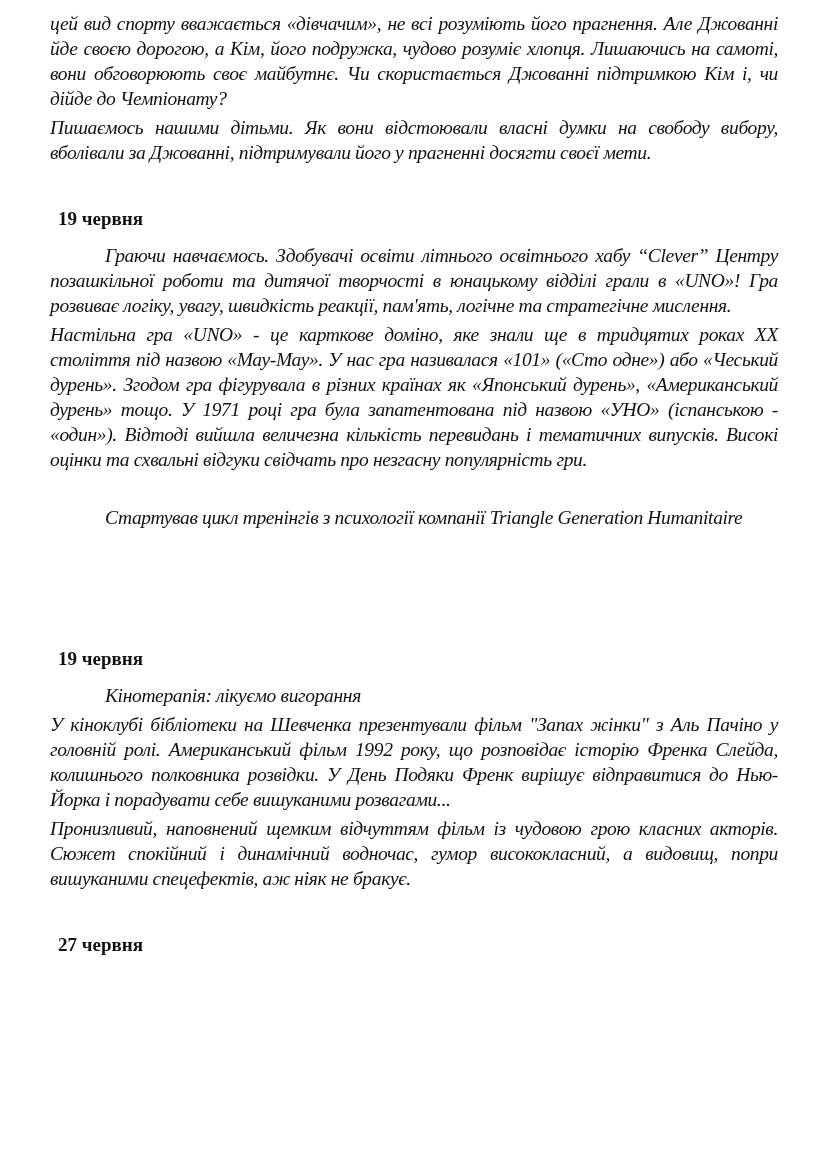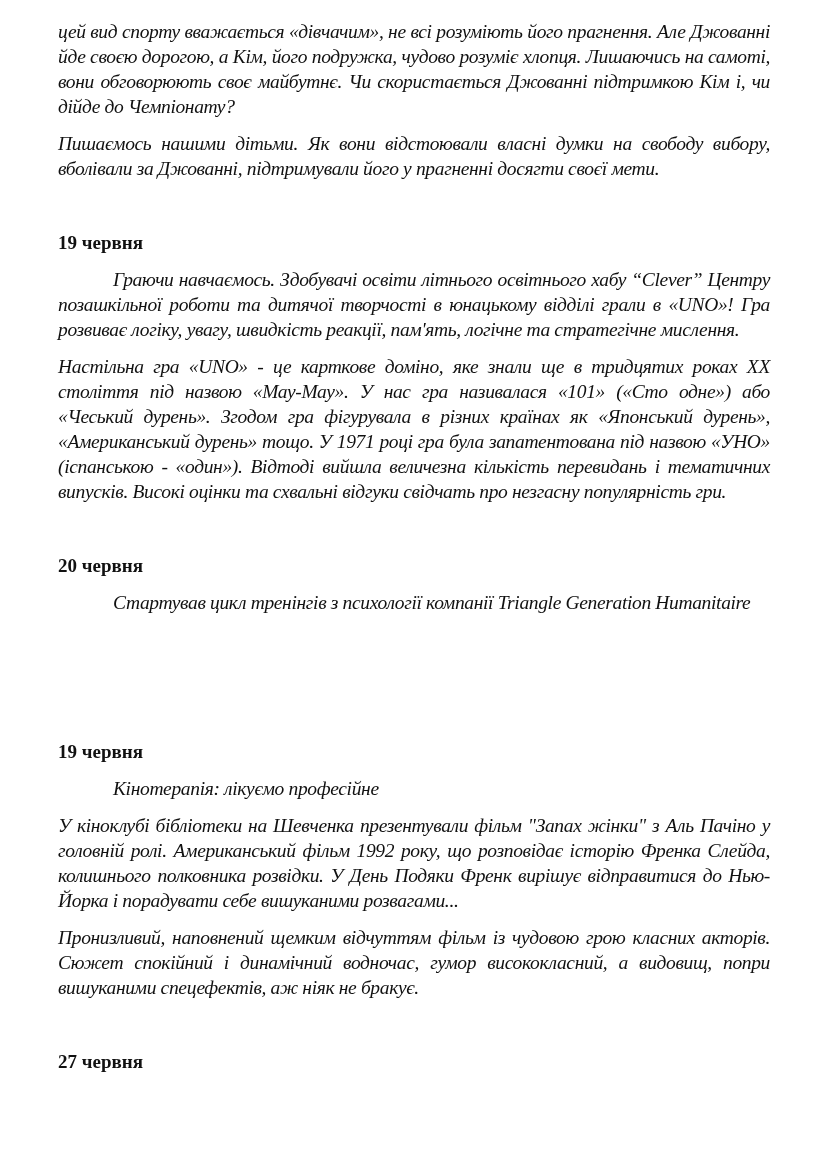--- a/index.html
+++ b/index.html
@@ -9,21 +9,21 @@
     color: #111111;
   }
   .page {
     position: absolute; left: 46px; top: 7px; width: 736px;
   }
   .p {
     font-style: italic;
     font-size: 17.2px;
     line-height: 25px;
     text-align: justify;
-    margin: 12px;
+    margin: 4px;
     letter-spacing: -0.35px;
     font-family: "Liberation Serif", "DejaVu Serif", serif;
     font-size: 19.5px;
   }
   .indent { text-indent: 55px; }
   .heading {
     font-weight: bold;
     font-size: 19px;
     line-height: 25px;
     margin: 12px;
@@ -46,29 +46,28 @@
 
   <div>
     <p class="heading">19 червня</p>
     <p class="p indent">Граючи навчаємось. Здобувачі освіти літнього освітнього хабу “Clever” Центру позашкільної роботи та дитячої творчості в юнацькому відділі грали в «UNO»! Гра розвиває логіку, увагу, швидкість реакції, пам'ять, логічне та стратегічне мислення.</p>
     <p class="p">Настільна гра «UNO» - це карткове доміно, яке знали ще в тридцятих роках XX століття під назвою «Мау-Мау». У нас гра називалася «101» («Сто одне») або «Чеський дурень». Згодом гра фігурувала в різних країнах як «Японський дурень», «Американський дурень» тощо. У 1971 році гра була запатентована під назвою «УНО» (іспанською - «один»). Відтоді вийшла величезна кількість перевидань і тематичних випусків. Високі оцінки та схвальні відгуки свідчать про незгасну популярність гри.</p>
   </div>
 
   <div class="gap1"></div>
 
   <div>
-    <p class="heading">20 червня</p>
     <p class="p indent">Стартував цикл тренінгів з психології компанії Triangle Generation Humanitaire</p>
   </div>
 
   <div class="gap4"></div>
 
   <div>
     <p class="heading">19 червня</p>
-    <p class="p indent">Кінотерапія: лікуємо професійне</p>
+    <p class="p indent">Кінотерапія: лікуємо вигорання</p>
     <p class="p">У кіноклубі бібліотеки на Шевченка презентували фільм "Запах жінки" з Аль Пачіно у головній ролі. Американський фільм 1992 року, що розповідає історію Френка Слейда, колишнього полковника розвідки. У День Подяки Френк вирішує відправитися до Нью-Йорка і порадувати себе вишуканими розвагами...</p>
     <p class="p">Пронизливий, наповнений щемким відчуттям фільм із чудовою грою класних акторів. Сюжет спокійний і динамічний водночас, гумор висококласний, а видовищ, попри вишуканими спецефектів, аж ніяк не бракує.</p>
   </div>
 
   <div class="gap1"></div>
 
   <div>
     <p class="heading">27 червня</p>
   </div>
 

